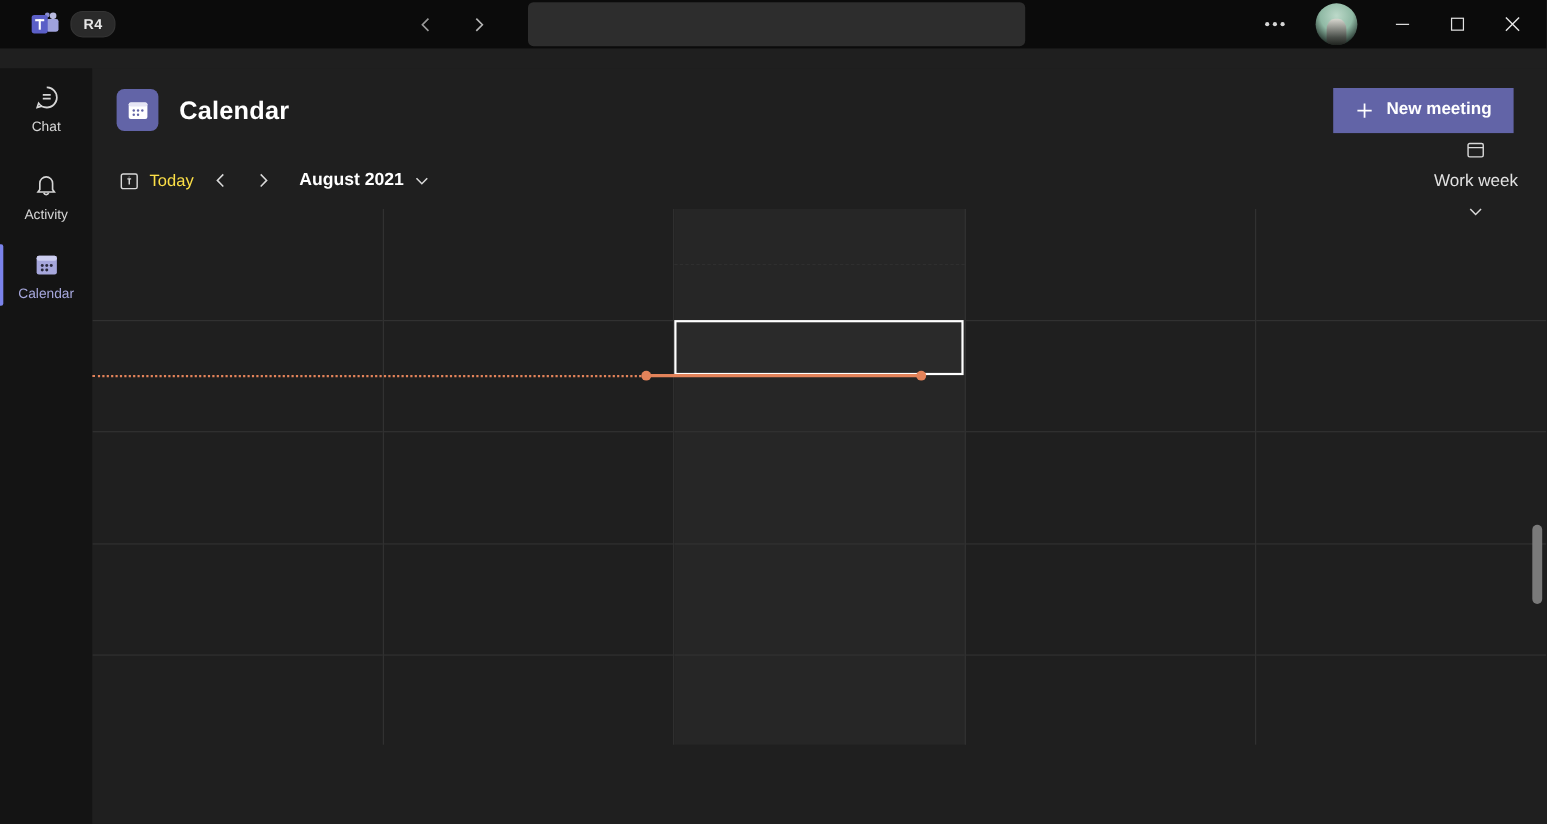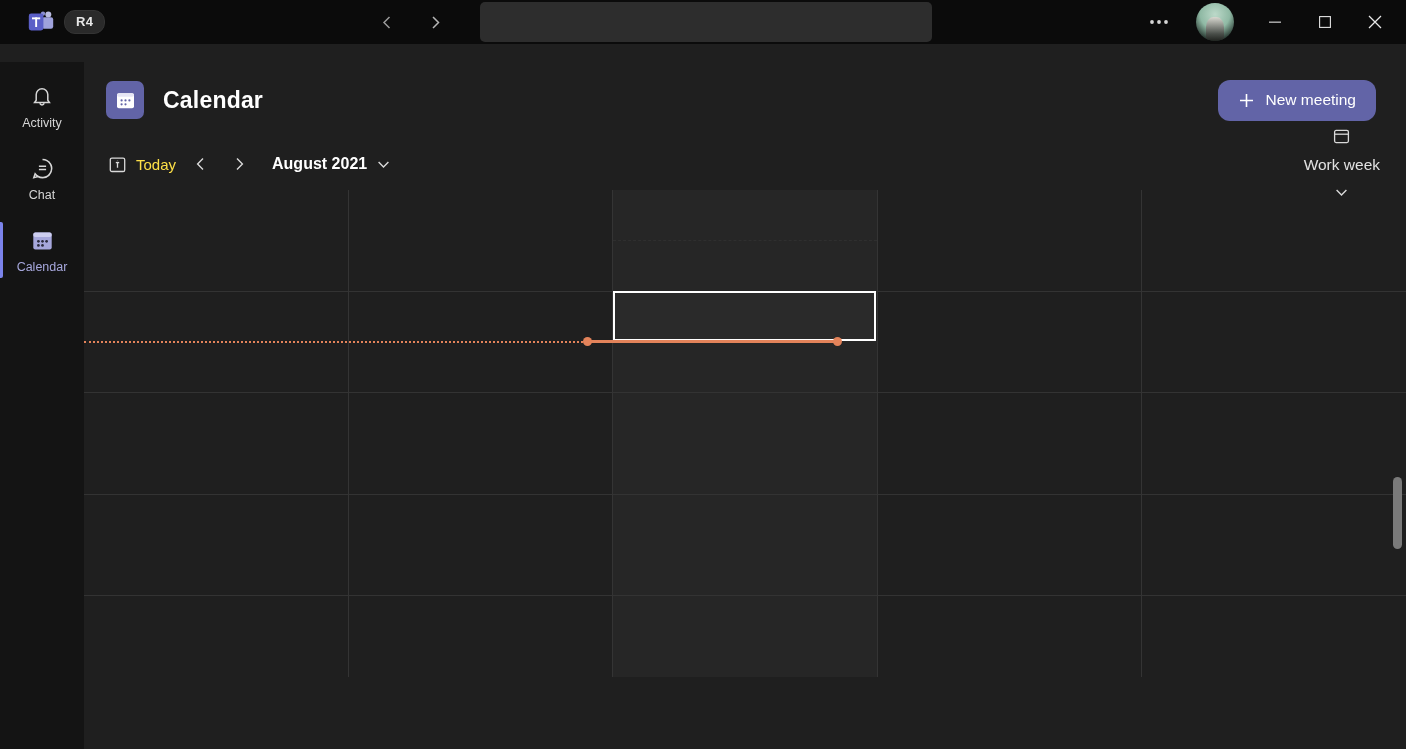--- a/index.html
+++ b/index.html
@@ -69,21 +69,21 @@
 
   .page-head { height: 76px; display: flex; align-items: center; padding: 0 30px 0 22px; }
   .cal-badge {
     width: 38px; height: 38px; border-radius: 7px; background: #6264a7;
     display: flex; align-items: center; justify-content: center; flex: none;
   }
   .page-title { font-size: 23px; font-weight: 700; color: #ffffff; margin-left: 19px; letter-spacing: .2px; }
   .spacer { flex: 1; }
   .new-meeting {
     display: flex; align-items: center; gap: 11px; height: 41px; padding: 0 20px;
-    background: #6264a7; color: #fff; font-size: 15.5px; font-weight: 400; border-radius: 12px;
+    background: #6264a7; color: #fff; font-size: 15.5px; font-weight: 700; border-radius: 0;
     border: none; cursor: pointer;
   }
 
   .toolbar { height: 52px; display: flex; align-items: center; padding: 0 26px 0 18px; }
   .tool { display: flex; align-items: center; gap: 9px; color: #fde047; font-size: 15px; padding: 4px 6px; border-radius: 4px; }
   .chev { width: 38px; height: 34px; display: flex; align-items: center; justify-content: center; color: #d9d9d9; }
   .month { font-size: 16px; font-weight: 700; color: #ffffff; margin-left: 14px; }
   .month-wrap { display: flex; align-items: center; gap: 8px; }
   .view-sel { display: flex; align-items: center; gap: 10px; color: #e2e2e2; font-size: 15.5px; flex-direction: column; }
 
@@ -188,38 +188,38 @@
       <div class="winbtn">
         <svg width="16" height="16" viewBox="0 0 16 16" fill="none" stroke="#e8e8e8" stroke-width="1.25">
             <path d="M2 2 L14 14 M14 2 L2 14"></path>
           </svg>
       </div>
     </div>
   </div>
 
   <div class="rail">
 
+    <div class="rail-item">
+      <span class="rail-icon">
+        <svg width="25" height="25" viewBox="0 0 25 25" fill="none" stroke="#d6d6d6" stroke-width="1.5">
+          <path d="M12.5 3.4 a9.1 9.1 0 1 1 -7.4 14.4 l-1.3 3.9 4.1 -1.2 a9.1 9.1 0 0 0 4.6 1.3 a9.1 9.1 0 0 0 0 -18.4 z"></path>
+          <path d="M8.9 10.3 h7.2 M8.9 13.6 h7.2"></path>
+        </svg>
+      </span>
+      <span>Chat</span>
+    </div>
+
     <div class="rail-item" style="margin-top:8px;">
       <span class="rail-icon">
         <svg width="24" height="25" viewBox="0 0 24 25" fill="none" stroke="#d6d6d6" stroke-width="1.5">
           <path d="M6.2 16.3 V10.6 a5.8 5.8 0 0 1 11.6 0 v5.7 l1.6 2.2 H4.6 z"></path>
           <path d="M9.8 19.3 a2.3 2.3 0 0 0 4.4 0"></path>
         </svg>
       </span>
       <span>Activity</span>
-    </div>
-
-    <div class="rail-item">
-      <span class="rail-icon">
-        <svg width="25" height="25" viewBox="0 0 25 25" fill="none" stroke="#d6d6d6" stroke-width="1.5">
-          <path d="M12.5 3.4 a9.1 9.1 0 1 1 -7.4 14.4 l-1.3 3.9 4.1 -1.2 a9.1 9.1 0 0 0 4.6 1.3 a9.1 9.1 0 0 0 0 -18.4 z"></path>
-          <path d="M8.9 10.3 h7.2 M8.9 13.6 h7.2"></path>
-        </svg>
-      </span>
-      <span>Chat</span>
     </div>
 
     <div class="rail-item active">
       <span class="rail-icon">
         <svg width="25" height="25" viewBox="0 0 25 25">
           <rect x="3.3" y="4.6" width="18.4" height="17" rx="2.1" fill="#a6a7dc"></rect>
           <rect x="3.3" y="4.6" width="18.4" height="4.4" rx="2.1" fill="#cdcef0"></rect>
           <circle cx="8.4" cy="13.3" r="1.35" fill="#2a2a3d"></circle>
           <circle cx="12.5" cy="13.3" r="1.35" fill="#2a2a3d"></circle>
           <circle cx="16.6" cy="13.3" r="1.35" fill="#2a2a3d"></circle>

